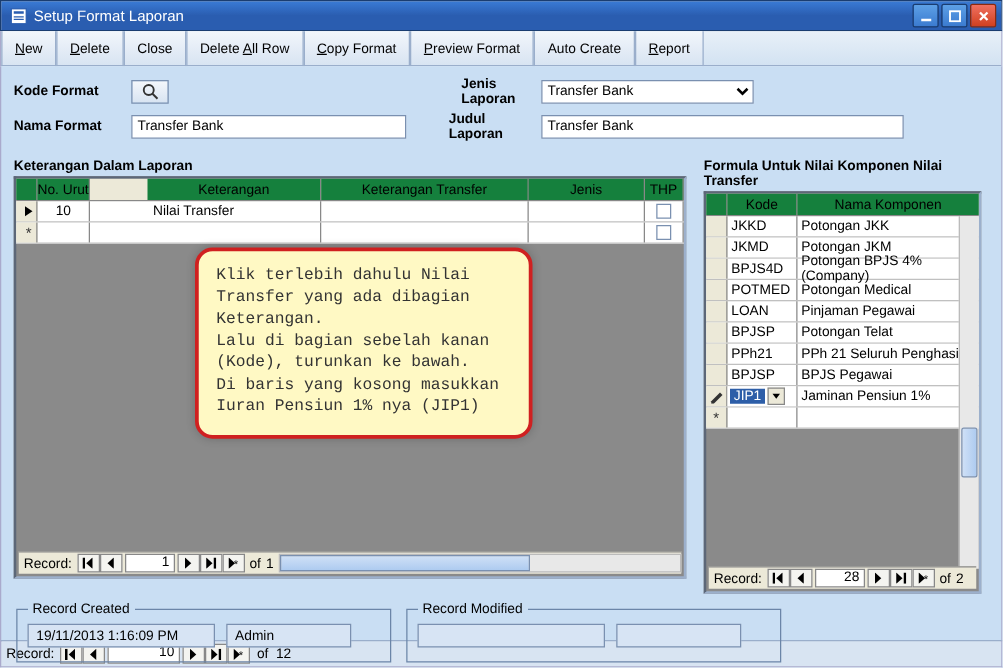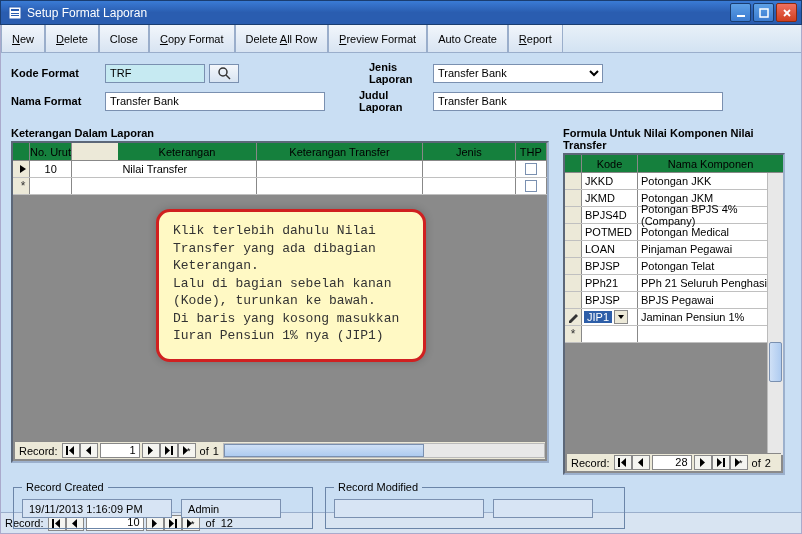--- a/index.html
+++ b/index.html
@@ -168,21 +168,21 @@
   .recnav .num{
     width:40px;height:15px;border:1px solid #888;background:#fff;
     text-align:right;padding-right:3px;margin:0 2px;
   }
   .recnav .of{padding:0 4px;}
   .recnav .scroll-h { flex:1; height:15px; background:#e8e8e8; border:1px solid #bbb; margin-left:4px; position:relative;}
   .panel-left .recnav .scroll-h .thumb-h { position:absolute; left:0; top:0; bottom:0; width:200px; background:linear-gradient(to bottom,#cfe0f6,#aecbf0); border:1px solid #7a90b0;}
   
   .bubble {
     position:absolute;
-    left:143px; top:66px;
+    left:143px; top:55px;
     width:270px;
     background:#fff9c4;
     border:3px solid #d02020;
     border-radius:14px;
     padding:10px 14px 14px 14px;
     font-family:"Courier New",monospace;
     font-size:13px;
     line-height:1.35;
     color:#333;
     box-shadow:0 0 8px rgba(0,0,0,0.2);
@@ -265,42 +265,41 @@
   <div class="tbtn">
       <span><span class="u">N</span>ew</span>
     </div>
   <div class="tbtn">
       <span><span class="u">D</span>elete</span>
     </div>
   <div class="tbtn">
       <span>Close</span>
     </div>
   <div class="tbtn">
+      <span>Delete <span class="u">A</span>ll Row</span>
+    </div>
+  <div class="tbtn">
       <span><span class="u">C</span>opy Format</span>
-    </div>
-  <div class="tbtn">
-      <span>Delete <span class="u">A</span>ll Row</span>
     </div>
   <div class="tbtn">
       <span><span class="u">P</span>review Format</span>
     </div>
   <div class="tbtn">
       <span>Auto Create</span>
     </div>
   <div class="tbtn">
       <span><span class="u">R</span>eport</span>
     </div>
   <div class="toolbar-fill"></div>
 </div>
 
 <div class="client">
   <div class="form-grid">
     <div class="label-bold">Kode Format</div>
     <div class="kode-box">
-      <div class="input kode">TRF</div>
       <div class="search-btn">
         <svg width="14" height="14">
             <circle cx="6" cy="6" r="4" fill="none" stroke="#333" stroke-width="1.5"></circle>
             <line x1="9" y1="9" x2="13" y2="13" stroke="#333" stroke-width="1.5"></line>
           </svg>
       </div>
     </div>
     <div class="label-bold jl-lbl">Jenis Laporan</div>
     <div><select class="jenis"><option>Transfer Bank</option></select></div>
 

